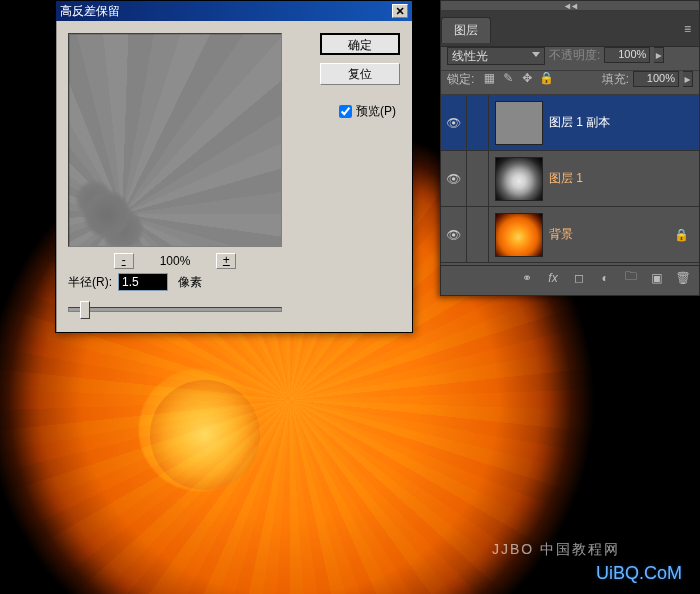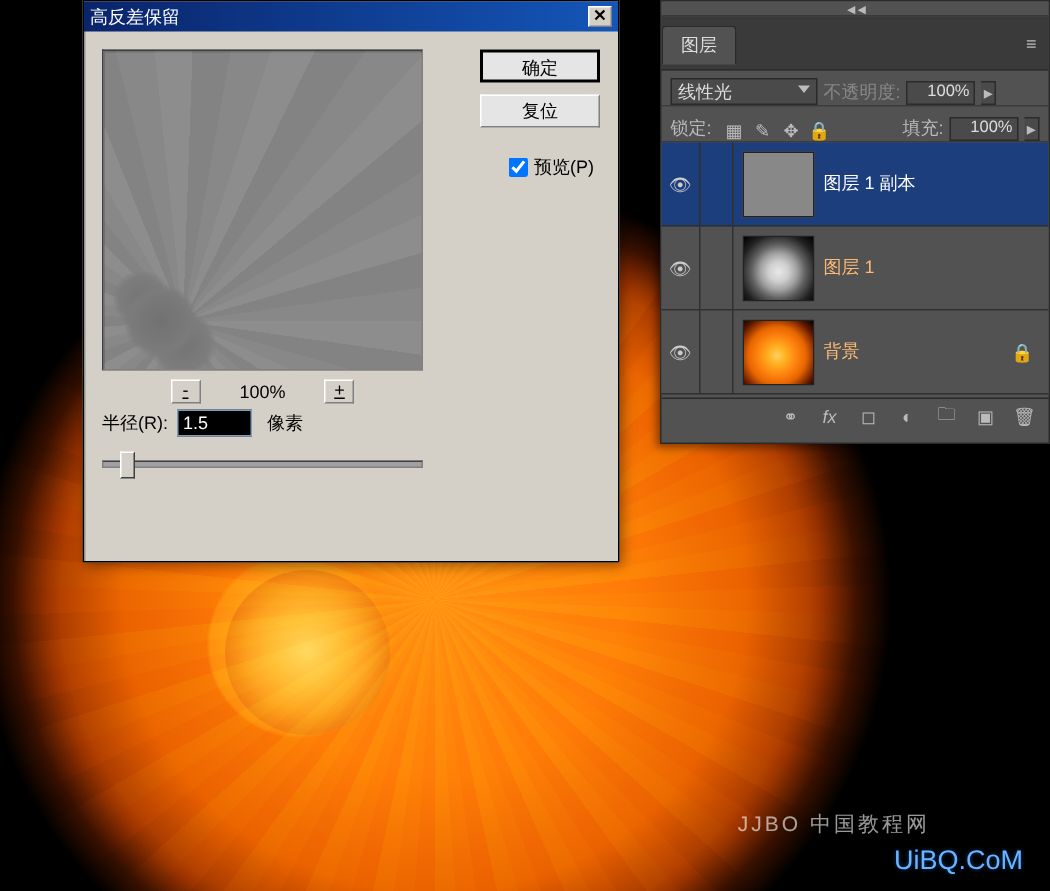--- a/index.html
+++ b/index.html
@@ -12,21 +12,21 @@
 .bg-flower::before{content:"";position:absolute;top:380px;left:150px;width:110px;height:110px;
 background:radial-gradient(circle,#ffd870 0%,#ffbf40 30%,#ffa020 60%,#ff8510 100%);border-radius:50%;
 box-shadow:inset 0 0 20px rgba(200,80,0,.5)}
 .bg-flower::after{content:"";position:absolute;inset:0;background:
 repeating-conic-gradient(from 20deg at 290px 400px,rgba(255,160,40,.35) 0deg 4deg,rgba(220,100,0,.3) 4deg 8deg,rgba(255,130,20,.35) 8deg 12deg);
 mix-blend-mode:overlay;opacity:.6}
 .dark-right{position:absolute;top:0;right:0;width:80px;height:594px;background:linear-gradient(to left,#000,transparent)}
 .watermark{position:absolute;bottom:10px;right:18px;color:#6db4ff;font-size:18px;font-weight:normal;text-shadow:0 0 3px #004080}
 .watermark2{position:absolute;bottom:35px;right:80px;color:rgba(255,255,255,.6);font-size:14px;letter-spacing:2px}
 
-.dialog{position:absolute;top:0;left:55px;width:358px;height:375px;background:#d4d0c8;border:1px solid #000;
+.dialog{position:absolute;top:0;left:55px;width:358px;height:333px;background:#d4d0c8;border:1px solid #000;
 box-shadow:1px 1px 0 rgba(0,0,0,.3) inset,2px 2px 8px rgba(0,0,0,.4)}
 .titlebar{background:linear-gradient(to right,#0a246a,#1456b8);color:#fff;height:20px;line-height:20px;padding:0 4px;
 display:flex;justify-content:space-between;align-items:center}
 .close-x{width:16px;height:14px;background:#d4d0c8;border:1px solid #808080;border-top-color:#fff;border-left-color:#fff;
 color:#000;text-align:center;line-height:12px;font-family:Arial;font-size:11px;font-weight:bold;cursor:pointer}
 .dialog-body{padding:12px;position:relative;height:calc(100% - 20px)}
 .preview-box{width:214px;height:214px;background:#8a8a8a;border:1px solid #808080;border-top-color:#404040;border-left-color:#404040;
 box-shadow:inset 1px 1px 0 #000;position:relative;overflow:hidden}
 .preview-box::before{content:"";position:absolute;inset:0;background:
 radial-gradient(circle at 18% 85%,#6d6d6d 0%,#787878 8%,transparent 10%),
@@ -58,21 +58,21 @@
 
 .panel{position:absolute;top:0;right:0;width:260px;background:#525252;border:1px solid #2b2b2b;padding-bottom:6px;
 box-shadow:-2px 2px 6px rgba(0,0,0,.5)}
 .panel-collapse{height:10px;background:#525252;border-bottom:1px solid #393939;display:flex;justify-content:center;align-items:center}
 .panel-collapse span{color:#bbb;font-size:9px;letter-spacing:-2px}
 .panel-tabs{display:flex;align-items:center;background:#3a3a3a;height:36px;border-bottom:1px solid #2b2b2b;padding-left:0}
 .tab{background:#525252;color:#ddd;padding:4px 12px;border-top-left-radius:3px;border-top-right-radius:3px;
 border:1px solid #2b2b2b;border-bottom:none;margin-top:2px}
 .tab-icon{margin-left:auto;color:#bbb;padding:0 8px;cursor:pointer}
 
-.opt-row{display:flex;align-items:flex-end;height:24px;padding:0 6px;gap:4px;color:#bbb;border-bottom:1px solid #3b3b3b}
+.opt-row{display:flex;align-items:flex-start;height:24px;padding:0 6px;gap:4px;color:#bbb;border-bottom:1px solid #3b3b3b}
 .select-box{flex:0 0 98px;height:18px;background:#4a4a4a;border:1px solid #2b2b2b;display:flex;align-items:center;
 justify-content:space-between;padding:0 4px;color:#ddd}
 .mini-dd{width:8px;height:8px;border-left:4px solid transparent;border-right:4px solid transparent;border-top:5px solid #bbb}
 .pct-box{width:46px;height:16px;background:#4a4a4a;border:1px solid #2b2b2b;color:#ddd;text-align:right;padding:0 3px;font-size:11px}
 .pct-arrow{width:10px;height:16px;background:#4a4a4a;border:1px solid #2b2b2b;border-left:none;color:#bbb;
 display:flex;align-items:center;justify-content:center}
 .lock-icons{display:flex;gap:5px;margin-left:4px}
 .lock-icons span{width:14px;height:14px;display:flex;align-items:center;justify-content:center;color:#bbb}
 
 .layers{background:#525252}

